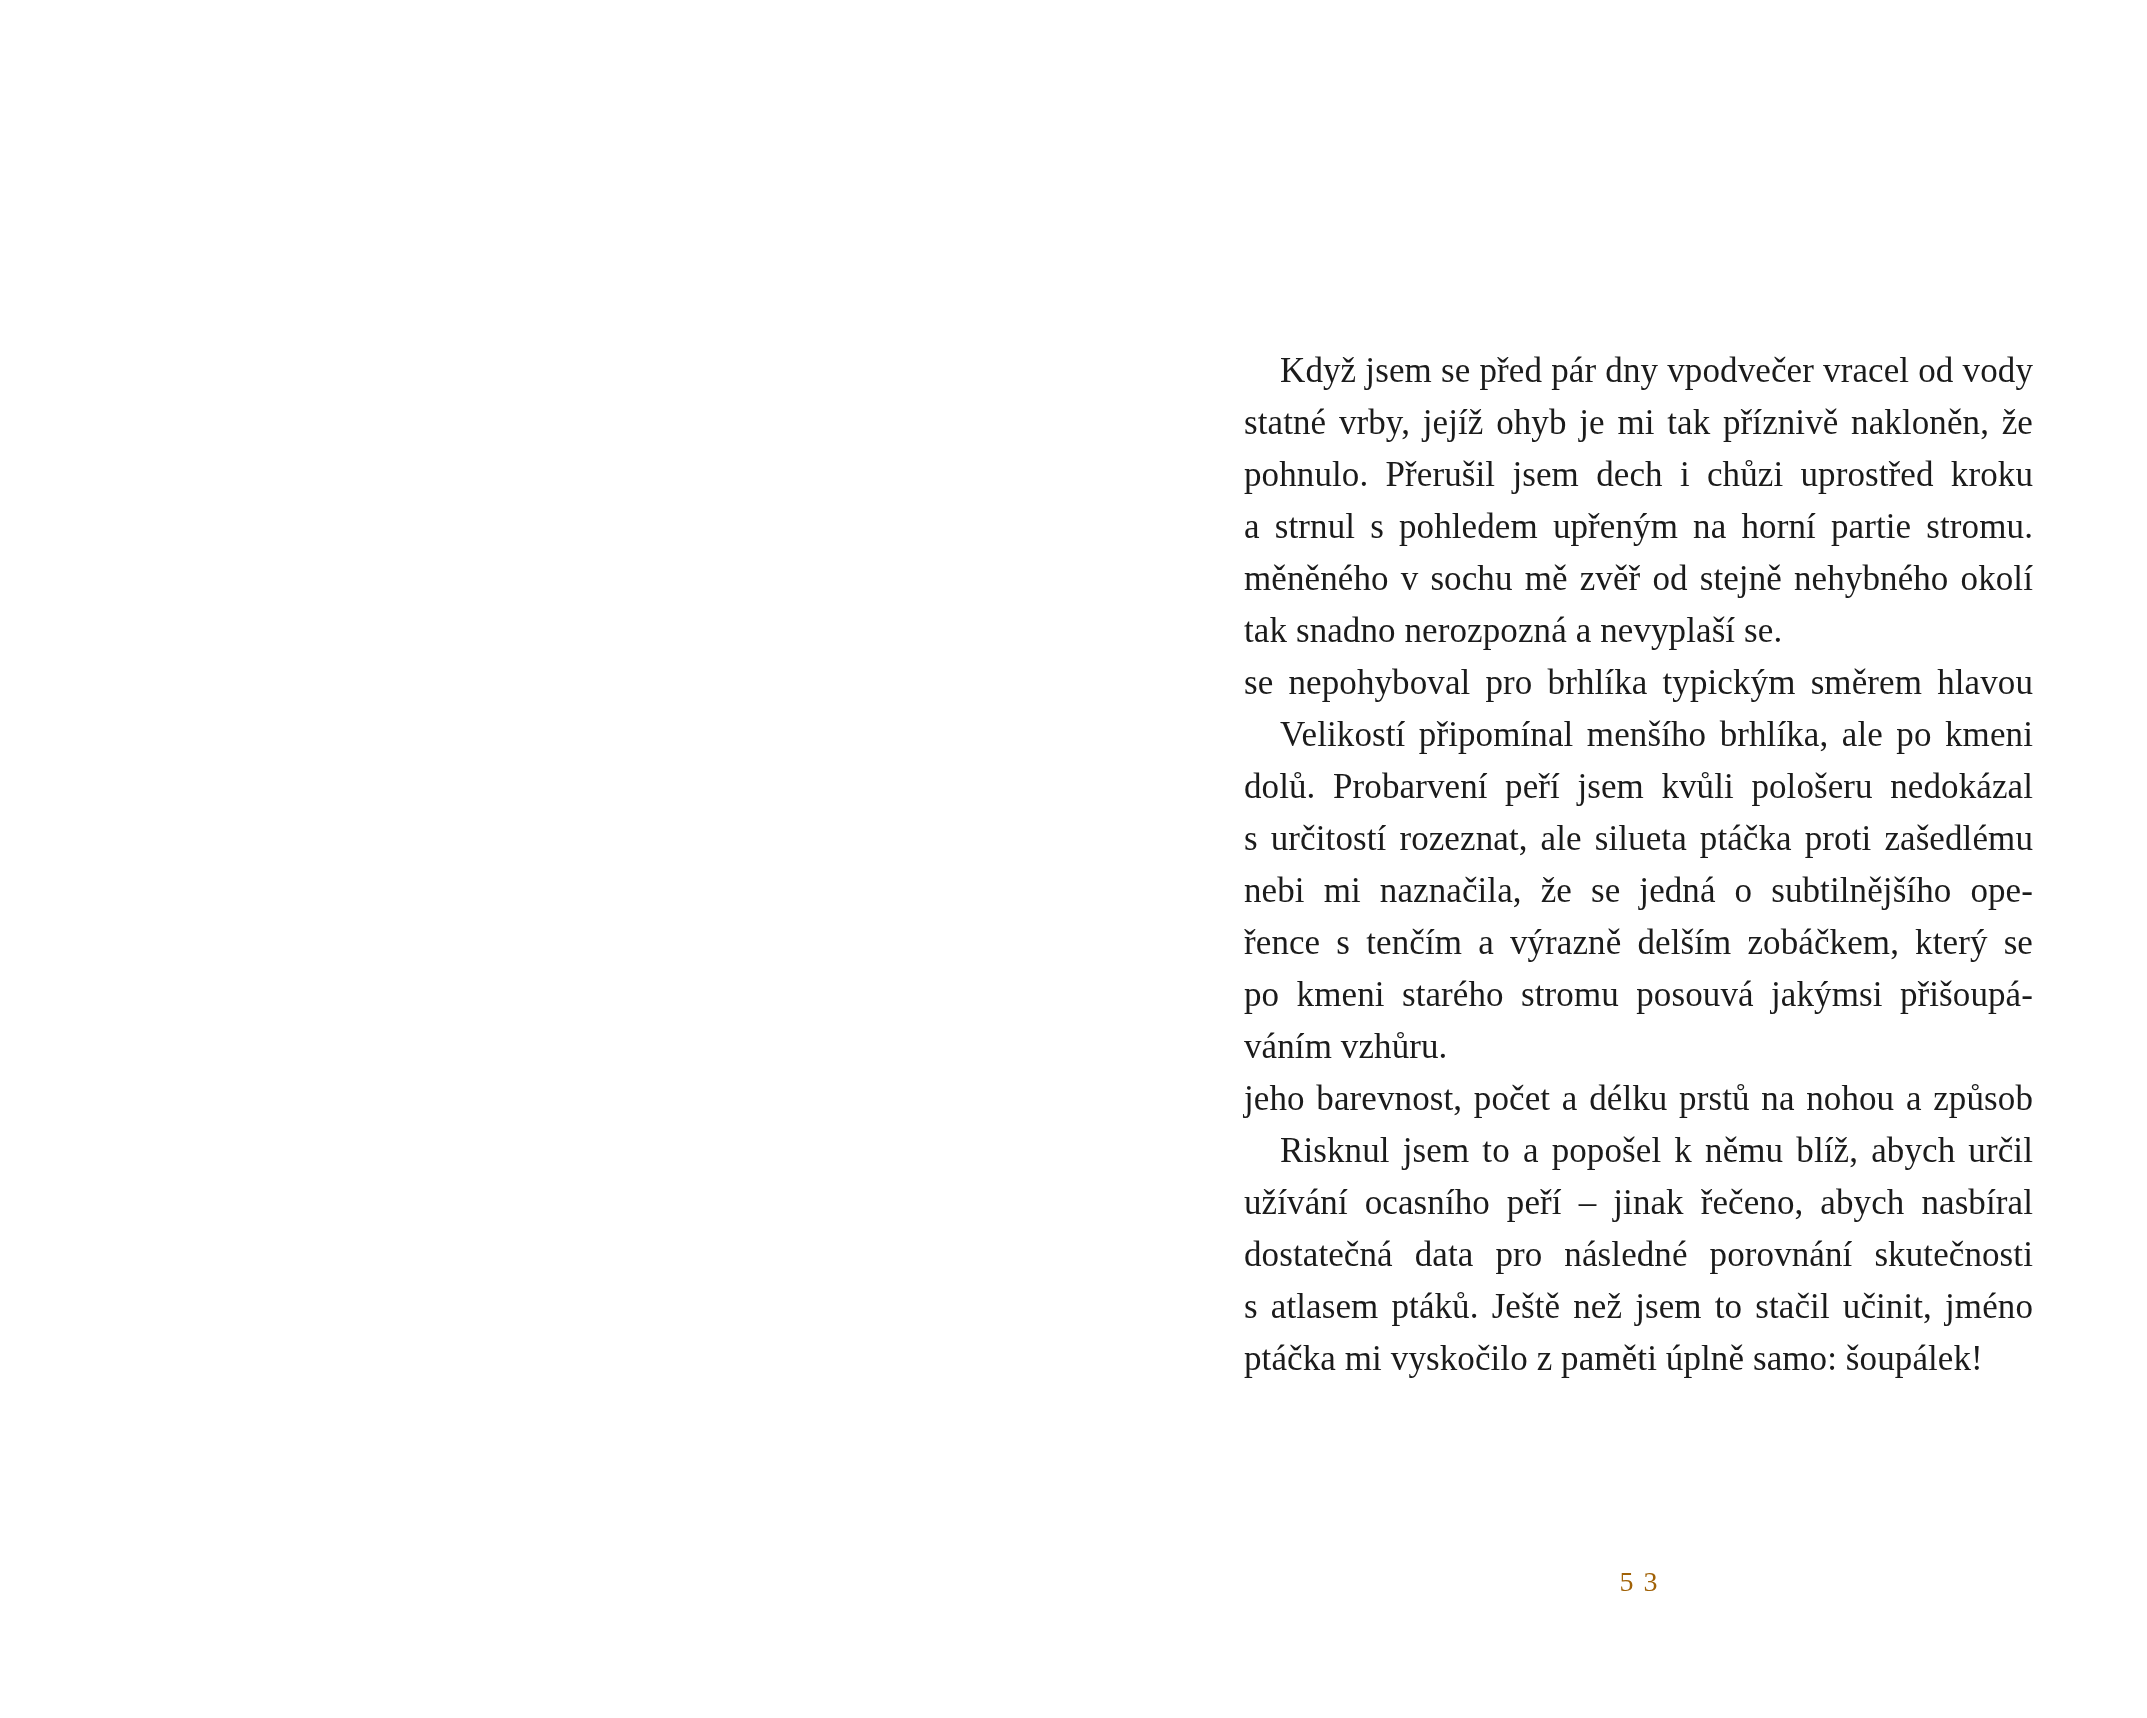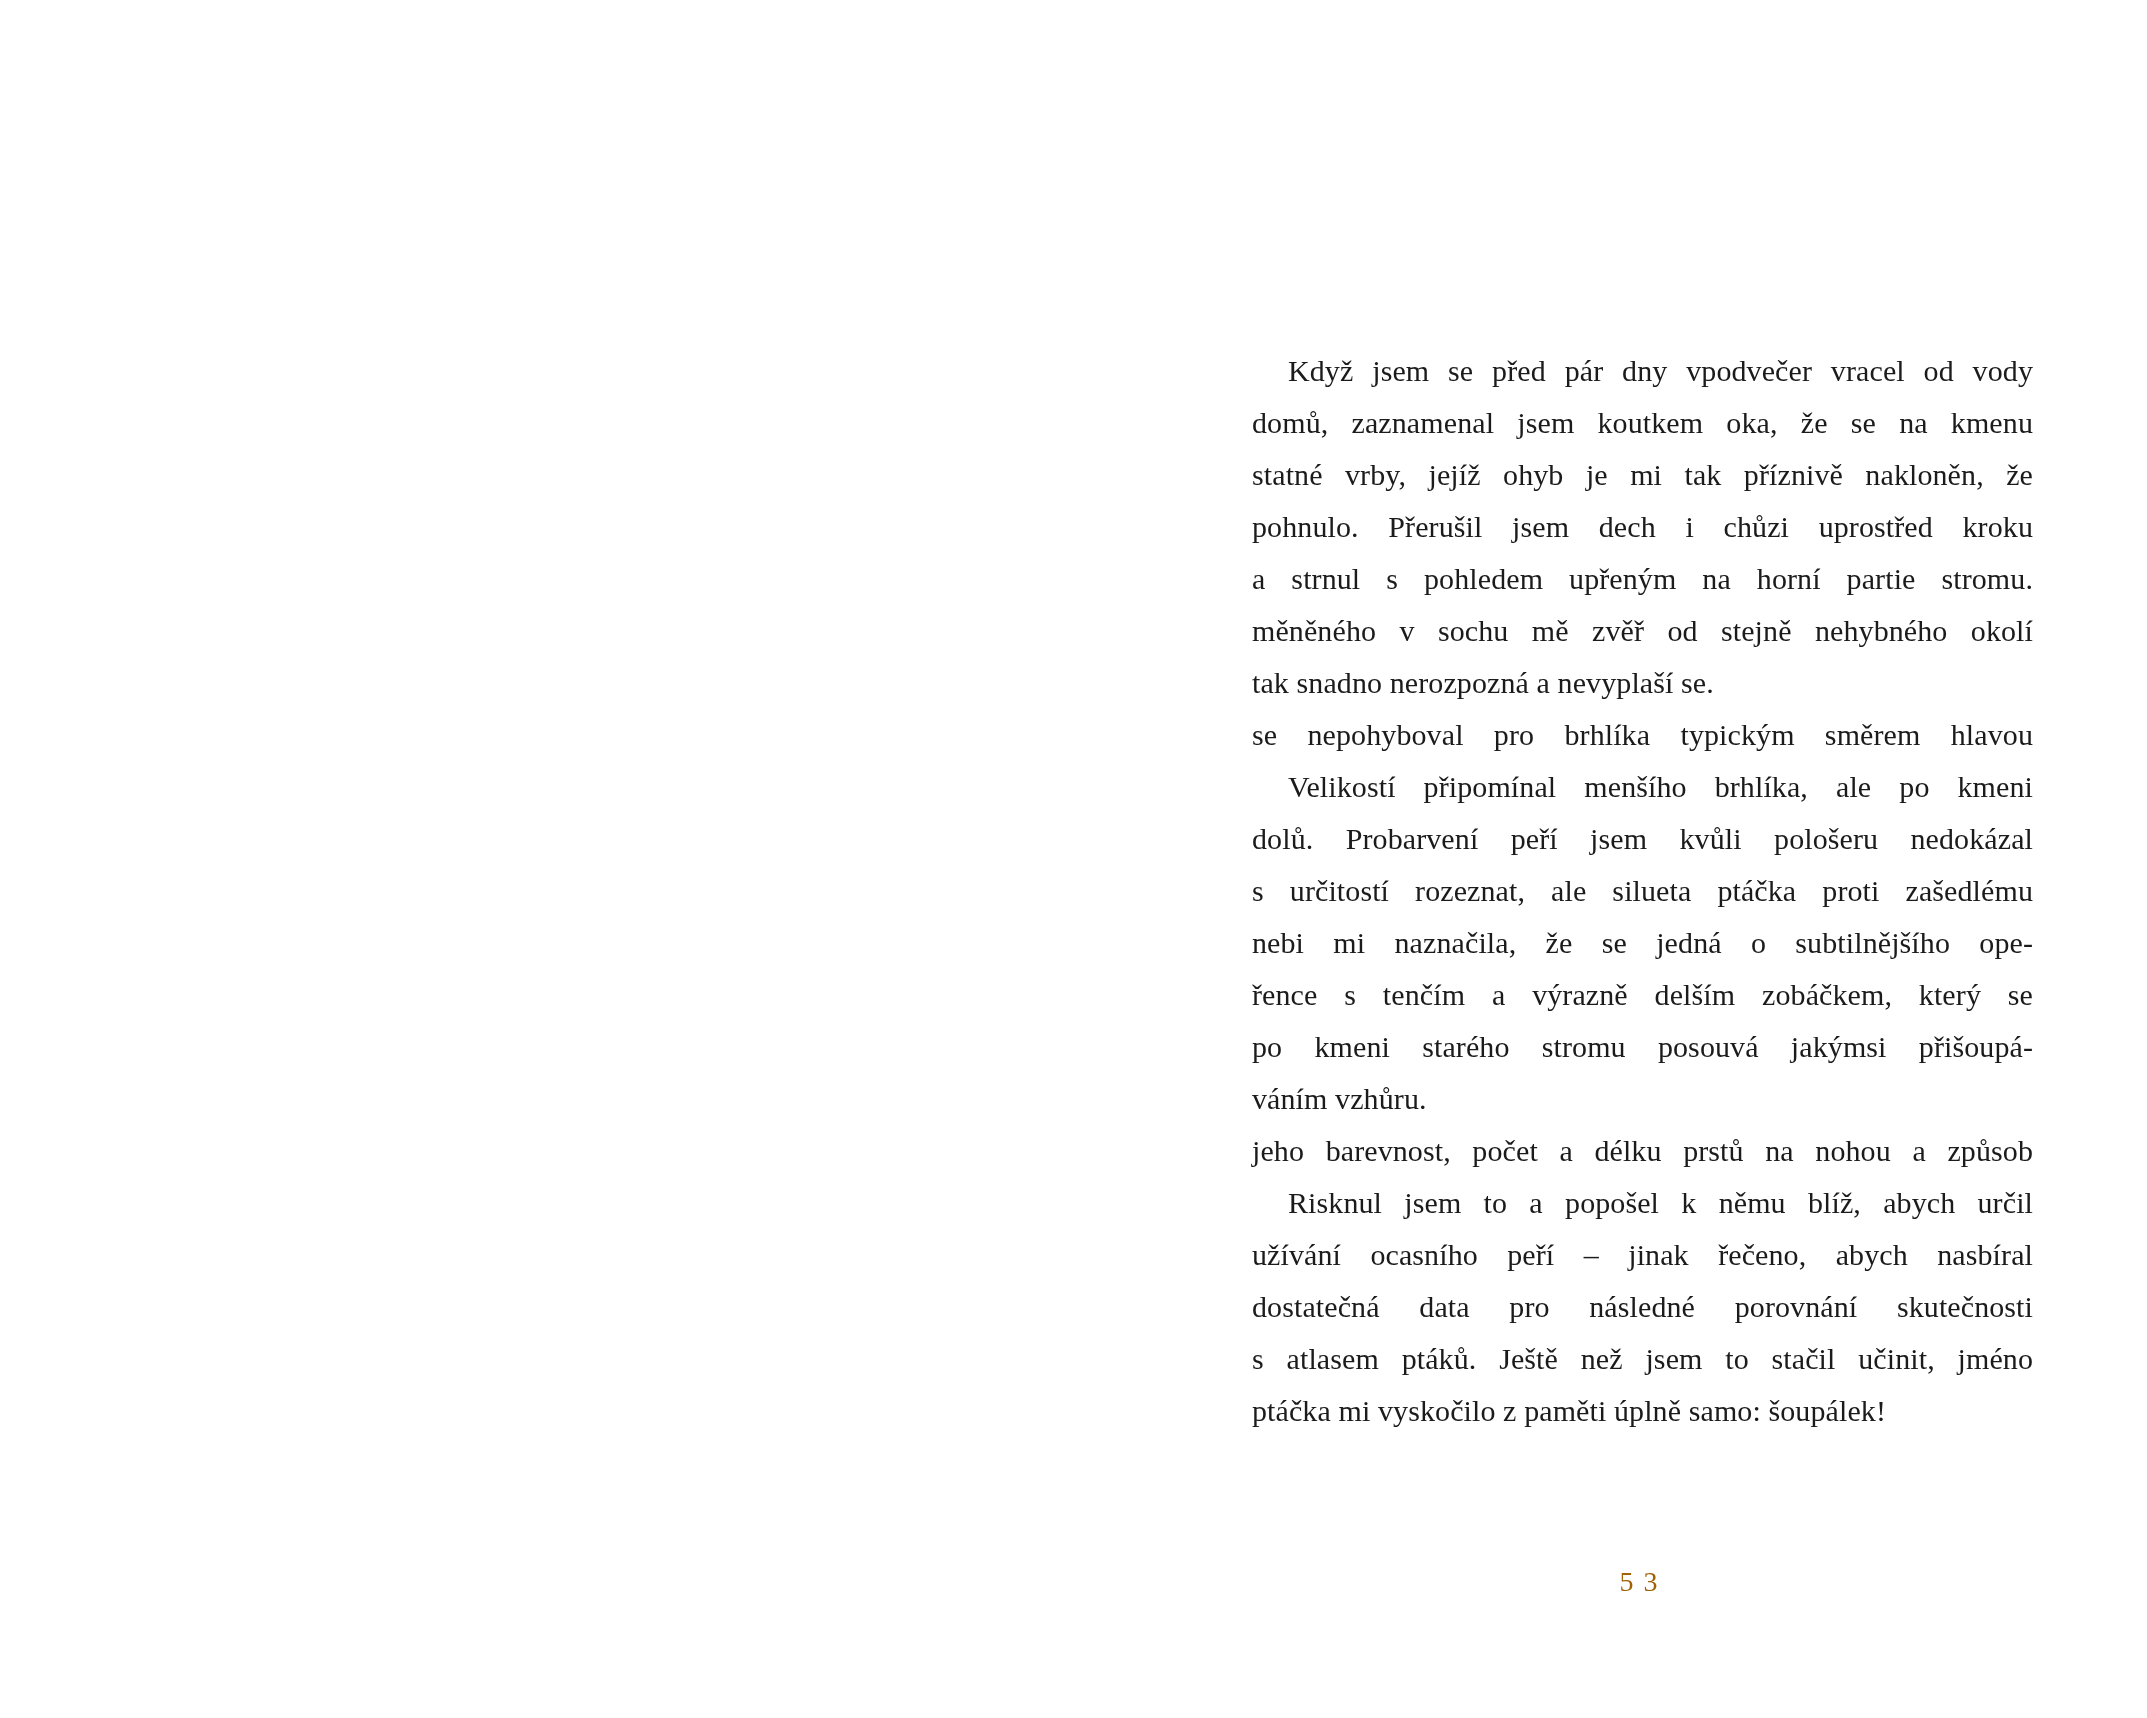--- a/index.html
+++ b/index.html
@@ -26,27 +26,26 @@
     position: absolute;
     left: 1244px;
     top: 345px;
     width: 789px;
   }
   .para {
     margin: 0;
     padding: 0;
   }
   .line {
-    font-size: 30px;
+    font-size: 35px;
     line-height: 52px;
     text-align: justify;
     text-align-last: justify;
     white-space: normal;
     letter-spacing: 0.1px;
-    margin-left: 8px;
   }
   .line.indent {
     text-indent: 36px;
   }
   .line.para-end {
     text-align-last: left;
   }
   .page-number {
     position: absolute;
     left: 1244px;
@@ -59,21 +58,20 @@
     color: #a16207;
   }
 </style>
 </head>
 <body>
 
 <div class="book-page">
   <div class="text-block">
       <div class="para">
         <div class="line indent">Když jsem se před pár dny vpodvečer vracel od vody</div>
-        <div class="line">domů, zaznamenal jsem koutkem oka, že se na kmenu</div>
         <div class="line">statné vrby, jejíž ohyb je mi tak příznivě nakloněn, že</div>
         <div class="line">pohnulo. Přerušil jsem dech i chůzi uprostřed kroku</div>
         <div class="line">a strnul s pohledem upřeným na horní partie stromu.</div>
         <div class="line">měněného v sochu mě zvěř od stejně nehybného okolí</div>
         <div class="line para-end">tak snadno nerozpozná a nevyplaší se.</div>
       </div>
       <div class="para">
         <div class="line">se nepohyboval pro brhlíka typickým směrem hlavou</div>
         <div class="line indent">Velikostí připomínal menšího brhlíka, ale po kmeni</div>
         <div class="line">dolů. Probarvení peří jsem kvůli pološeru nedokázal</div>

